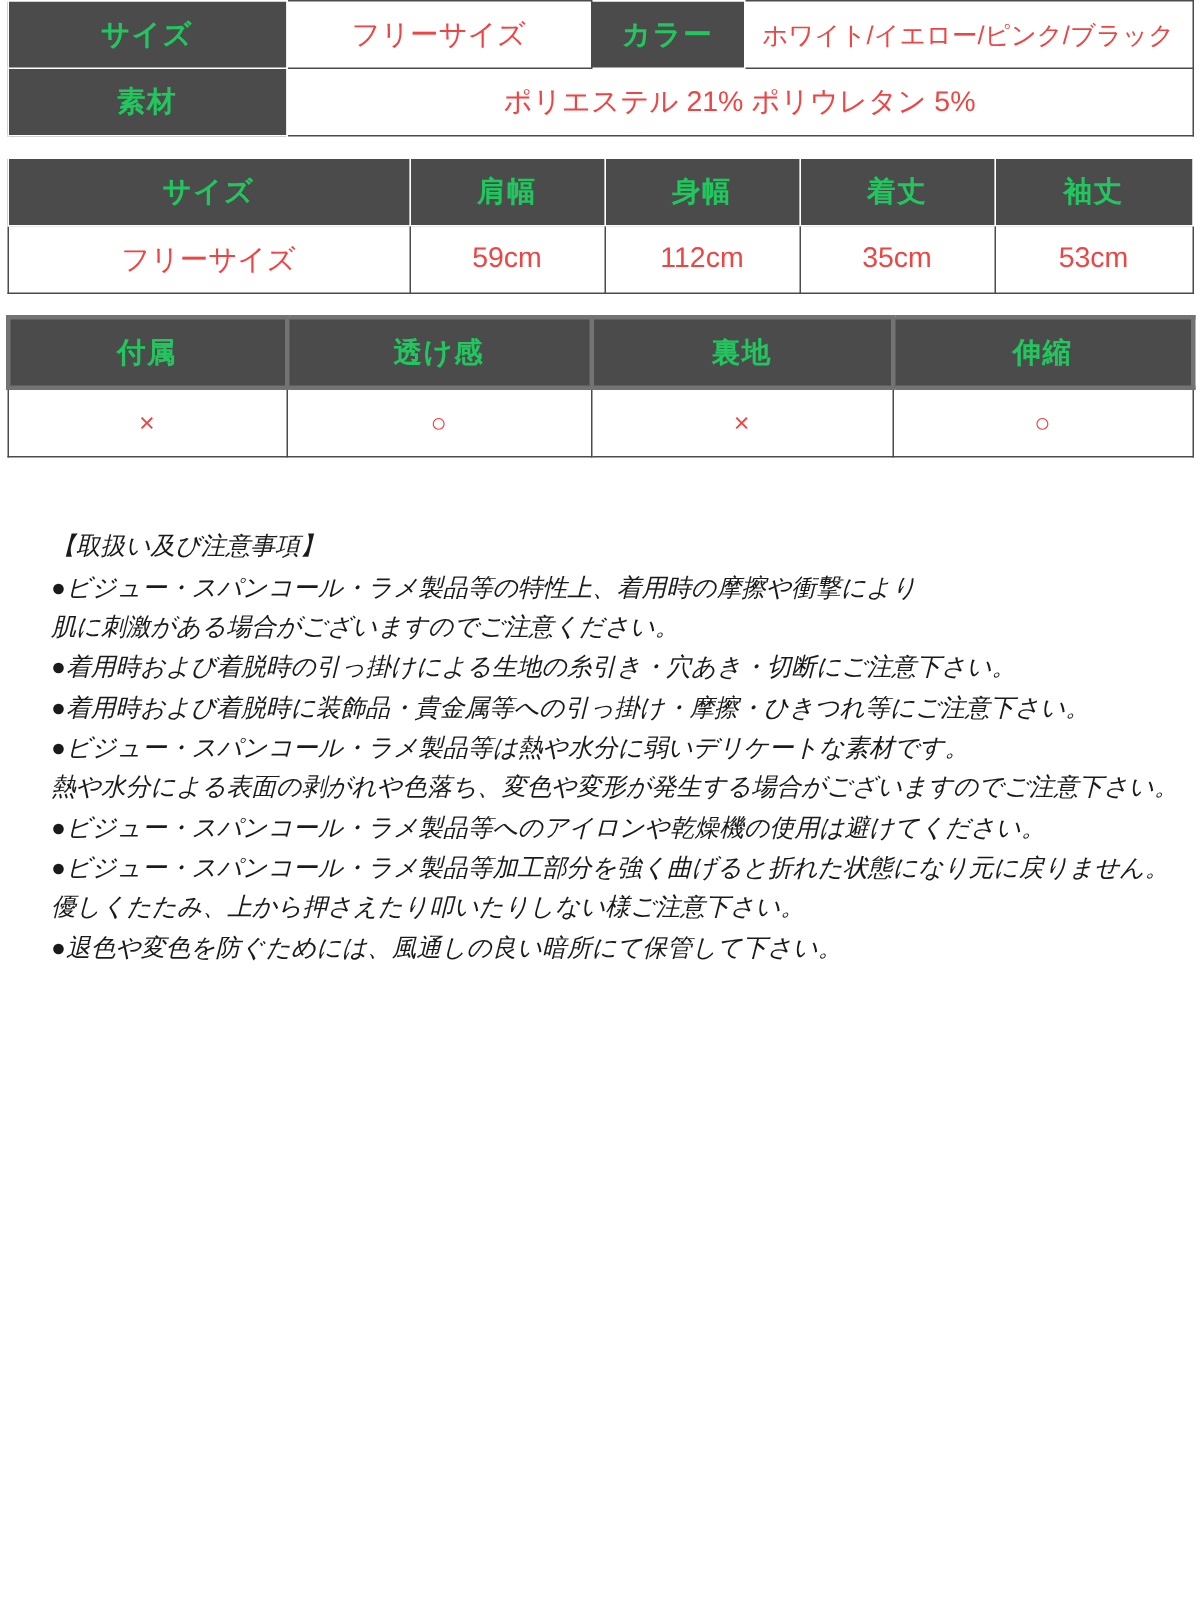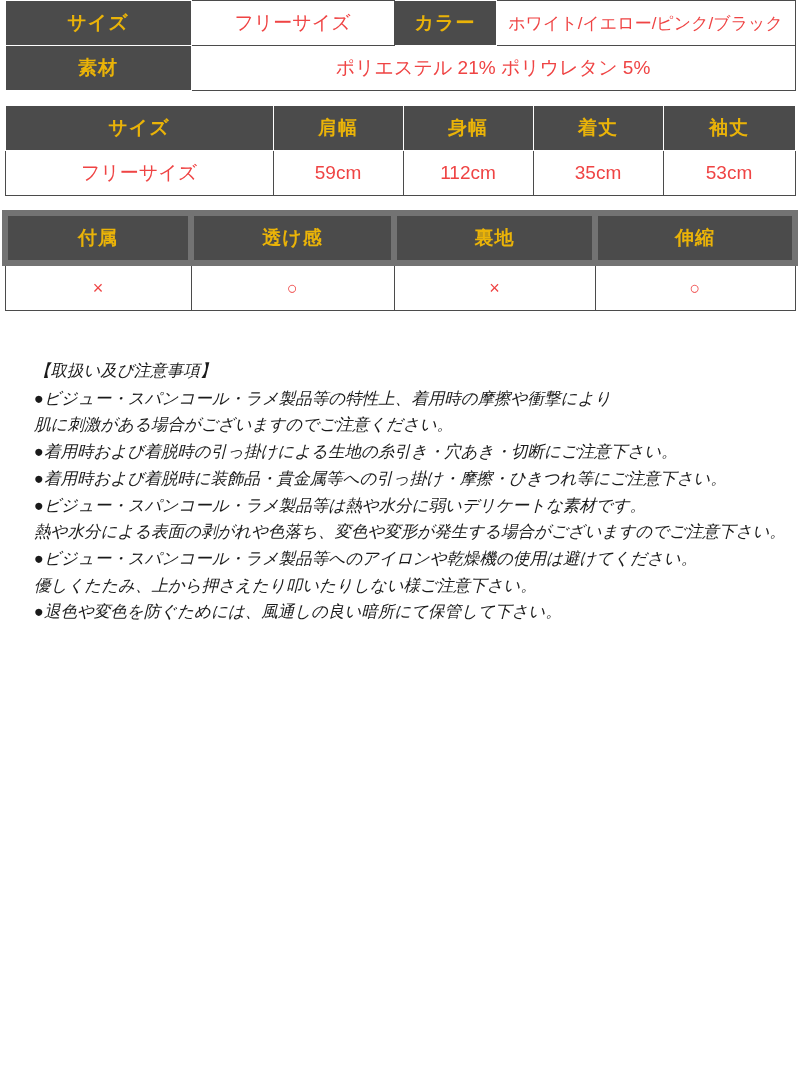--- a/index.html
+++ b/index.html
@@ -30,38 +30,38 @@
     border: 1px solid #ffffff;
     text-align: center;
     vertical-align: middle;
     font-size: 19px;
     padding: 0;
     height: 44px;
     background: #ffffff;
   }
   .hd {
     background: #4b4b4b;
-    color: #eab308;
+    color: #22c55e;
     font-weight: bold;
     letter-spacing: 1px;
   }
   .val {
     background: #ffffff;
     color: #ef4444;
     border: 1px solid #4b4b4b;
   }
   
   .t2 td {
     border: 1px solid #4b4b4b;
   }
   .t2 td.hd {
     border: 1px solid #ffffff;
   }
   .t3 td.hd {
-    border: 6px solid #737373;
+    border: 3px solid #737373;
   }
   .t3 td.val {
     border: 1px solid #4b4b4b;
     font-size: 18px;
   }
   .gap-a { height: 14px; }
   .gap-b { height: 14px; }
   .notes {
     margin: 46px 0 0 34px;
     font-size: 16.5px;
@@ -161,17 +161,18 @@
 
   <div class="notes">
     <div class="title">【取扱い及び注意事項】</div>
     <div>●ビジュー・スパンコール・ラメ製品等の特性上、着用時の摩擦や衝撃により</div>
     <div>肌に刺激がある場合がございますのでご注意ください。</div>
     <div>●着用時および着脱時の引っ掛けによる生地の糸引き・穴あき・切断にご注意下さい。</div>
     <div>●着用時および着脱時に装飾品・貴金属等への引っ掛け・摩擦・ひきつれ等にご注意下さい。</div>
     <div>●ビジュー・スパンコール・ラメ製品等は熱や水分に弱いデリケートな素材です。</div>
     <div>熱や水分による表面の剥がれや色落ち、変色や変形が発生する場合がございますのでご注意下さい。</div>
     <div>●ビジュー・スパンコール・ラメ製品等へのアイロンや乾燥機の使用は避けてください。</div>
+    <div>●ビジュー・スパンコール・ラメ製品等加工部分を強く曲げると折れた状態になり元に戻りません。</div>
     <div>優しくたたみ、上から押さえたり叩いたりしない様ご注意下さい。</div>
     <div>●退色や変色を防ぐためには、風通しの良い暗所にて保管して下さい。</div>
   </div>
 
 </div>
 
 </body></html>

